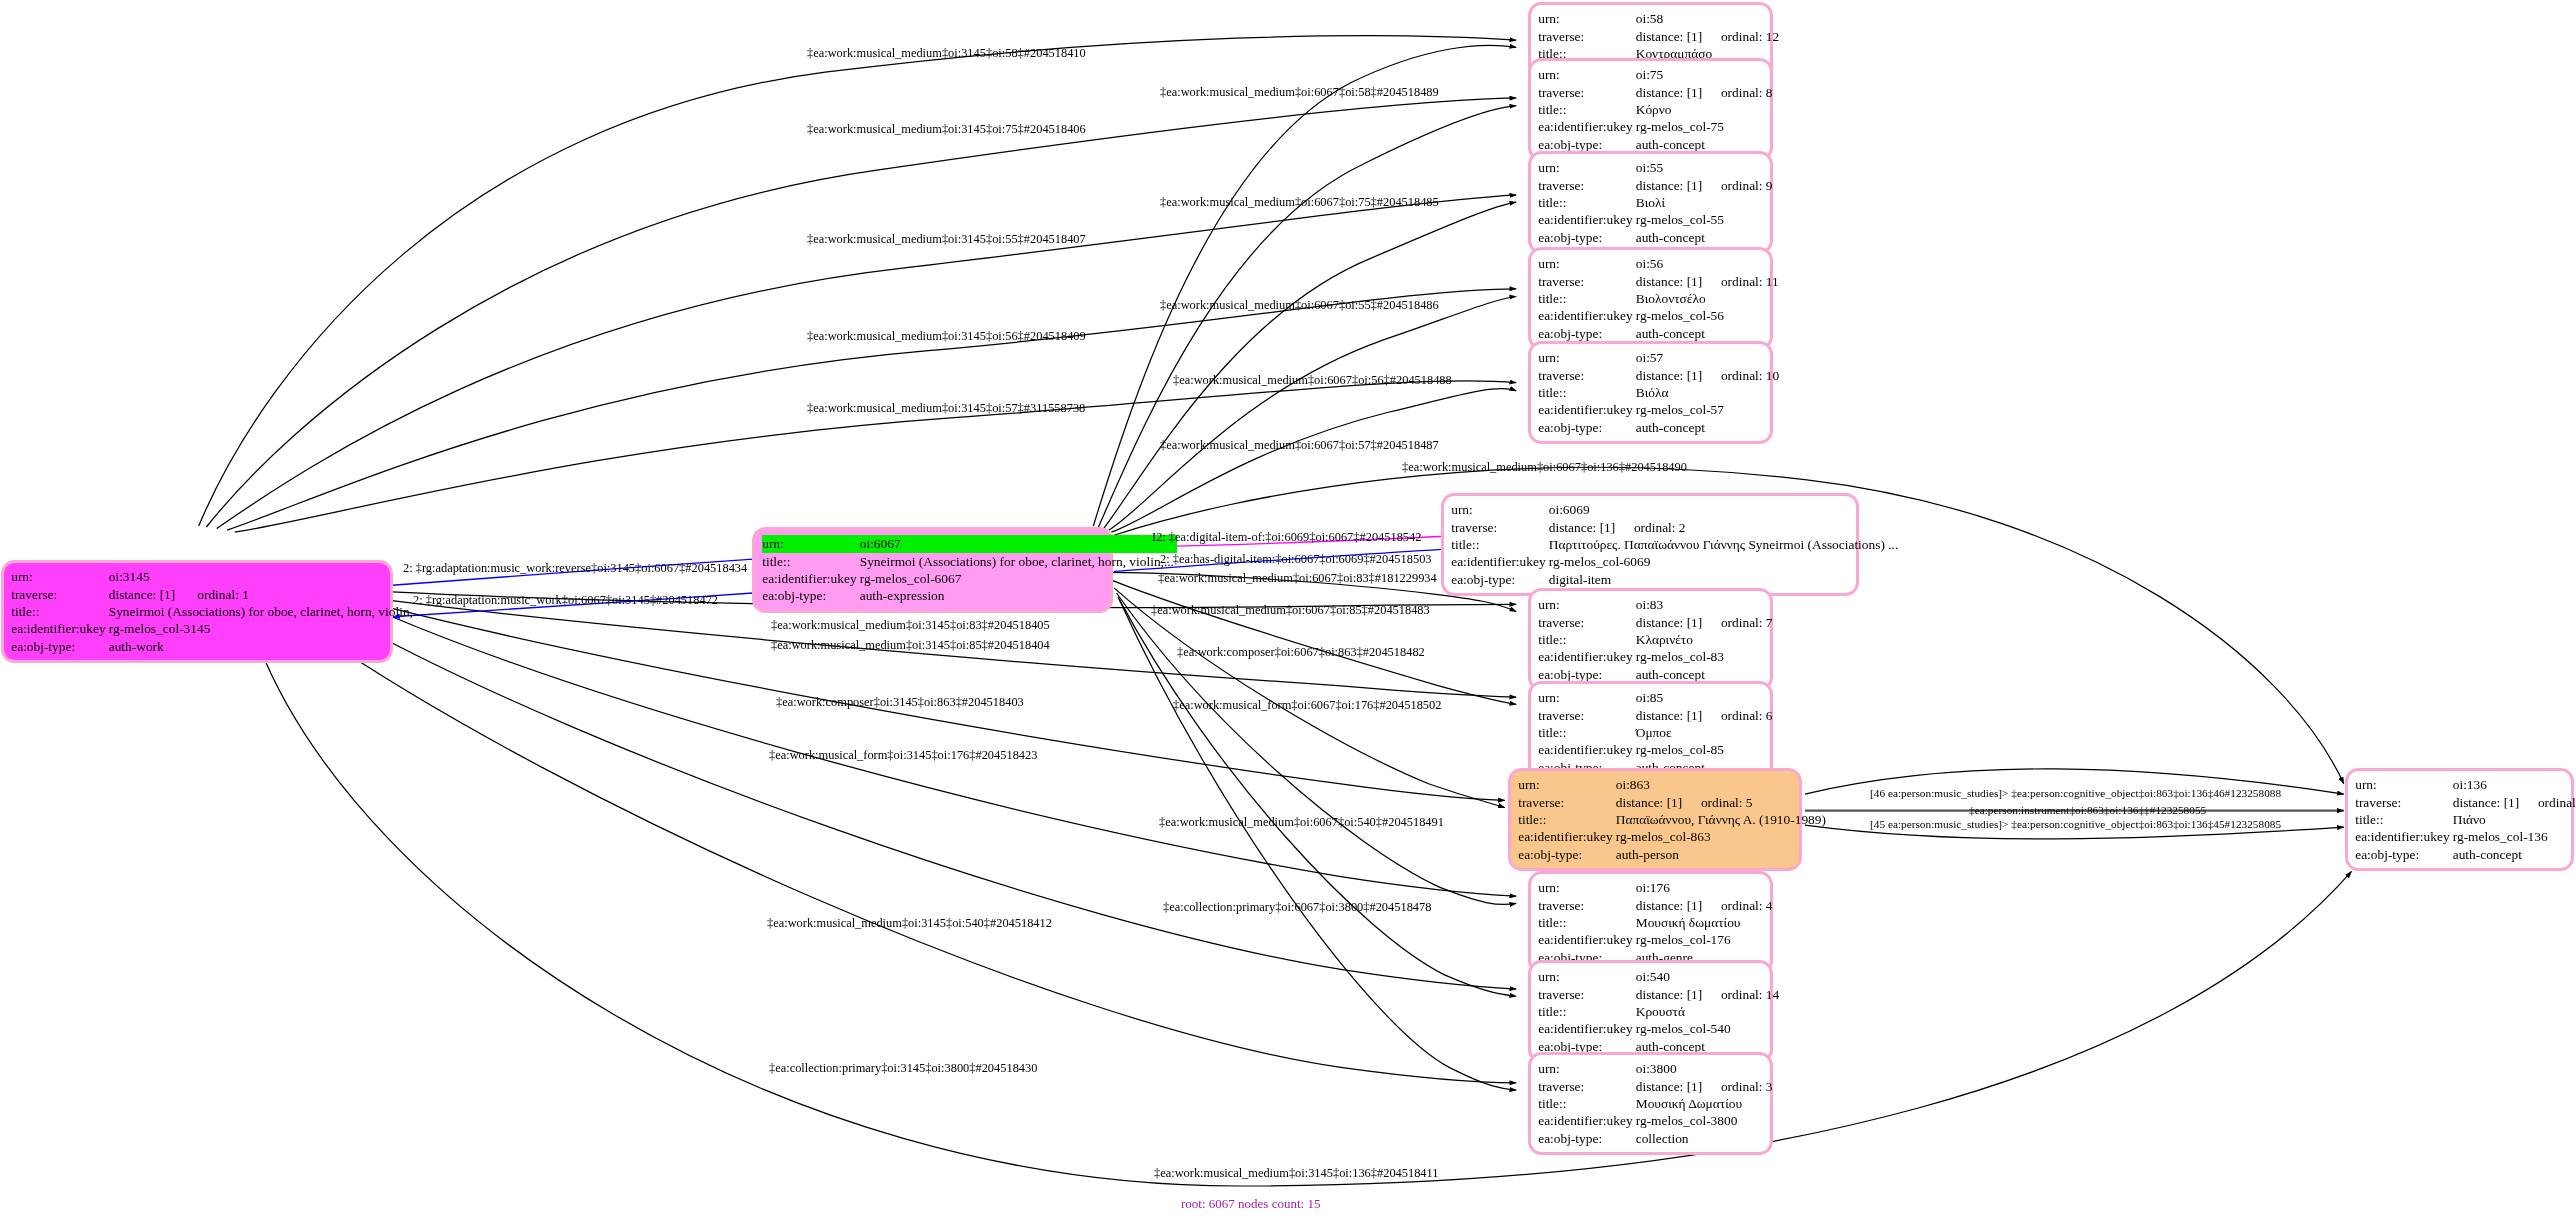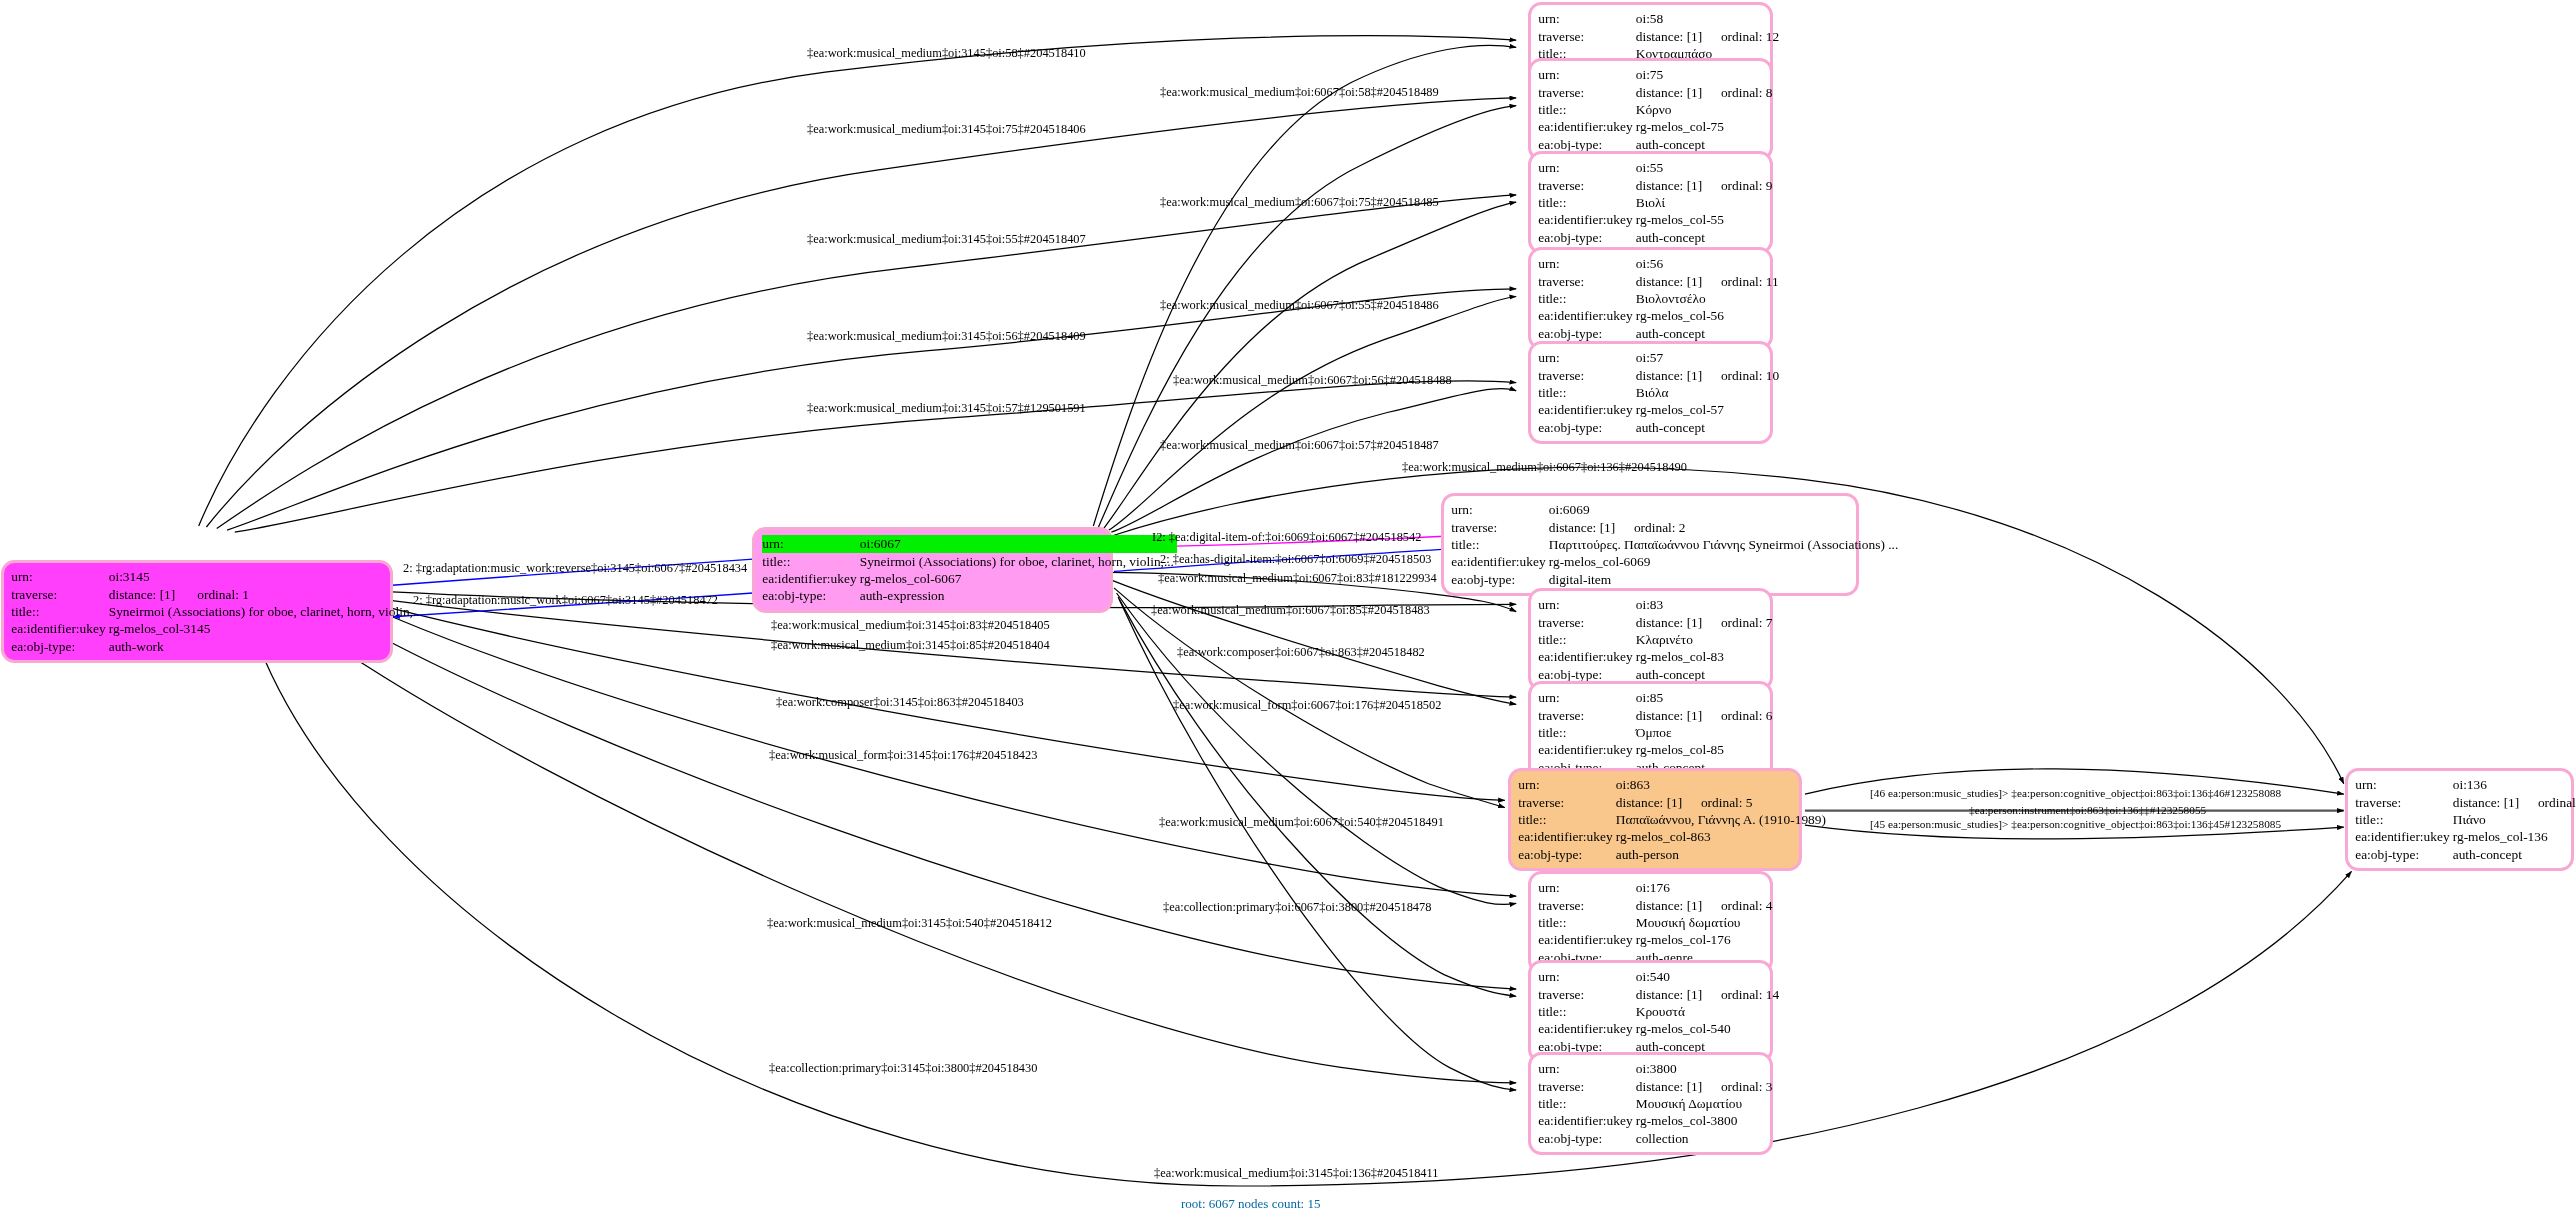--- a/index.html
+++ b/index.html
@@ -14,21 +14,21 @@
            padding:0 3.1px 0 0;vertical-align:top;color:#000;}
   .k{width:108px;}
   .v2{padding-left:18.6px;}
   .node.magenta{background:#ff3ffb;}
   .node.pinkgreen{background:#ff9cf2;}
   .node.orange{background:#f9c78c;}
   .hlrow td{background:#00f000;}
   .elabel{position:absolute;font-size:12.4px;color:#000;white-space:nowrap;
           line-height:1;}
   .elabel.sm{font-size:11.3px;}
-  .footer{position:absolute;font-size:13px;color:#0369a1;white-space:nowrap;}
+  .footer{position:absolute;font-size:13px;color:#a21caf;white-space:nowrap;}
 </style>
 </head>
 <body>
 
 <div id="stage">
 
   <svg id="edges" viewBox="0 0 4995 2364" xmlns="http://www.w3.org/2000/svg">
     <defs>
       <marker id="ah" markerWidth="14" markerHeight="10" refX="13" refY="5" orient="auto" markerUnits="userSpaceOnUse">
         <path d="M0,0 L14,5 L0,10 z" fill="#000"></path>
@@ -505,21 +505,21 @@
   </div>
 
   <div class="elabel" style="left:807px;top:47px;">‡ea:work:musical_medium‡oi:3145‡oi:58‡#204518410</div>
   <div class="elabel" style="left:1160px;top:86px;">‡ea:work:musical_medium‡oi:6067‡oi:58‡#204518489</div>
   <div class="elabel" style="left:807px;top:123px;">‡ea:work:musical_medium‡oi:3145‡oi:75‡#204518406</div>
   <div class="elabel" style="left:1160px;top:196px;">‡ea:work:musical_medium‡oi:6067‡oi:75‡#204518485</div>
   <div class="elabel" style="left:807px;top:233px;">‡ea:work:musical_medium‡oi:3145‡oi:55‡#204518407</div>
   <div class="elabel" style="left:1160px;top:293px;margin-top:6px;">‡ea:work:musical_medium‡oi:6067‡oi:55‡#204518486</div>
   <div class="elabel" style="left:807px;top:330px;">‡ea:work:musical_medium‡oi:3145‡oi:56‡#204518409</div>
   <div class="elabel" style="left:1160px;top:374px;margin-left:13px;">‡ea:work:musical_medium‡oi:6067‡oi:56‡#204518488</div>
-  <div class="elabel" style="left:807px;top:402px;">‡ea:work:musical_medium‡oi:3145‡oi:57‡#129501591</div>
+  <div class="elabel" style="left:807px;top:402px;">‡ea:work:musical_medium‡oi:3145‡oi:57‡#311558738</div>
   <div class="elabel" style="left:1160px;top:439px;">‡ea:work:musical_medium‡oi:6067‡oi:57‡#204518487</div>
   <div class="elabel" style="left:1402px;top:461px;">‡ea:work:musical_medium‡oi:6067‡oi:136‡#204518490</div>
 
   <div class="elabel" style="left:403px;top:562px;">2: ‡rg:adaptation:music_work:reverse‡oi:3145‡oi:6067‡#204518434</div>
   <div class="elabel" style="left:413px;top:594px;">2: ‡rg:adaptation:music_work‡oi:6067‡oi:3145‡#204518472</div>
   <div class="elabel" style="left:1152px;top:531px;font-family:Liberation Serif, serif;">I2: ‡ea:digital-item-of:‡oi:6069‡oi:6067‡#204518542</div>
   <div class="elabel" style="left:1160px;top:553px;">2: ‡ea:has-digital-item:‡oi:6067‡oi:6069‡#204518503</div>
   <div class="elabel" style="left:1158px;top:572px;">‡ea:work:musical_medium‡oi:6067‡oi:83‡#181229934</div>
 
   <div class="elabel" style="left:771px;top:619px;">‡ea:work:musical_medium‡oi:3145‡oi:83‡#204518405</div>

